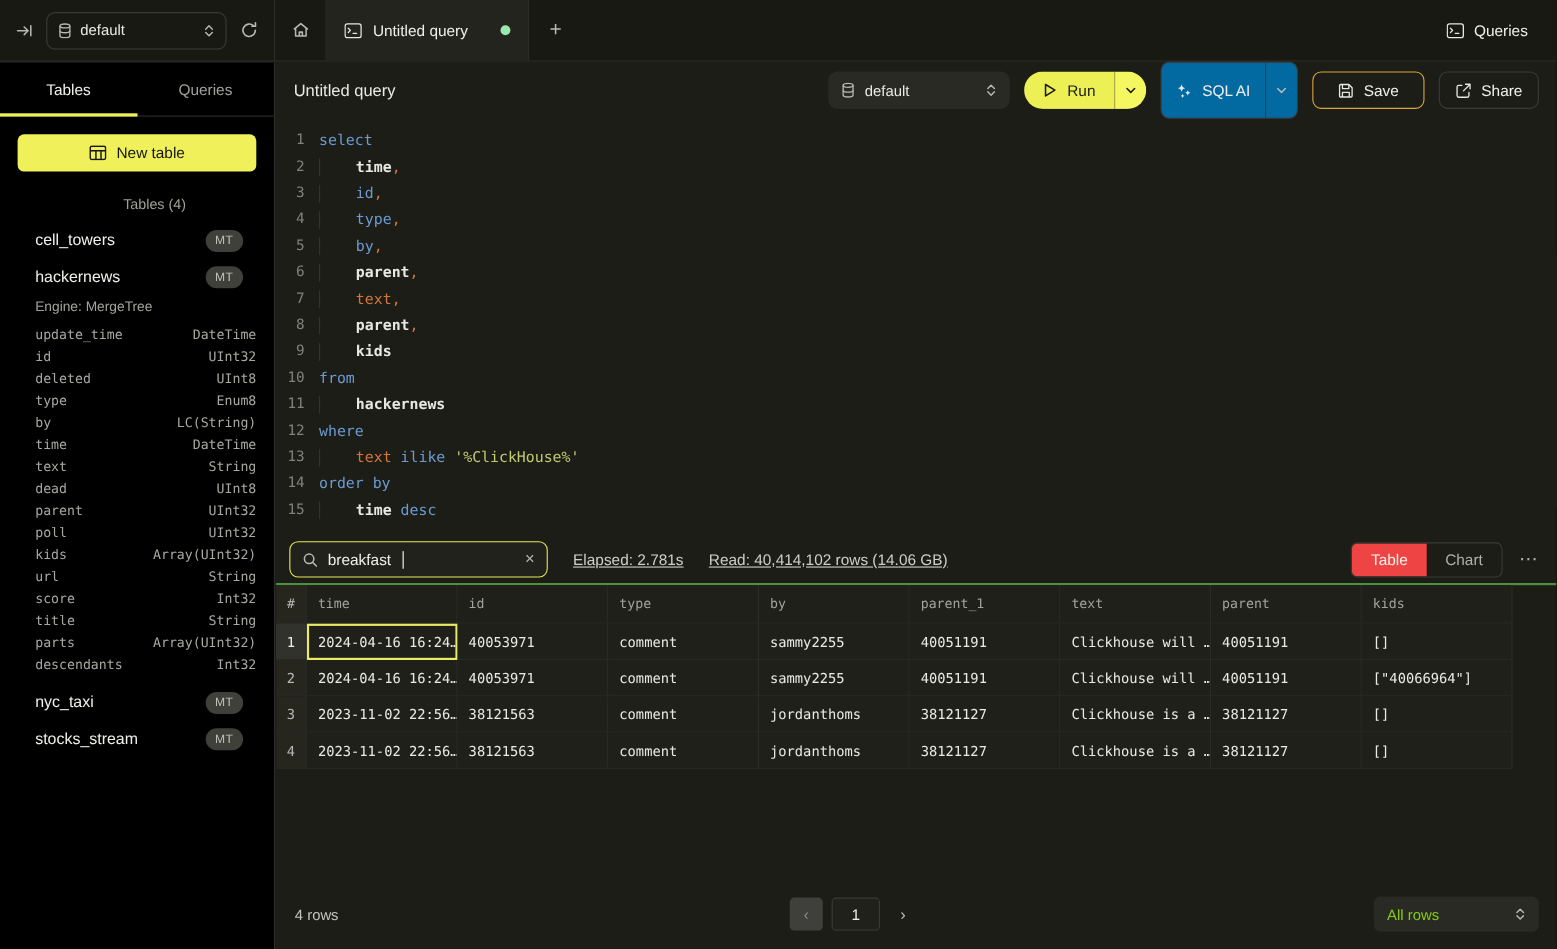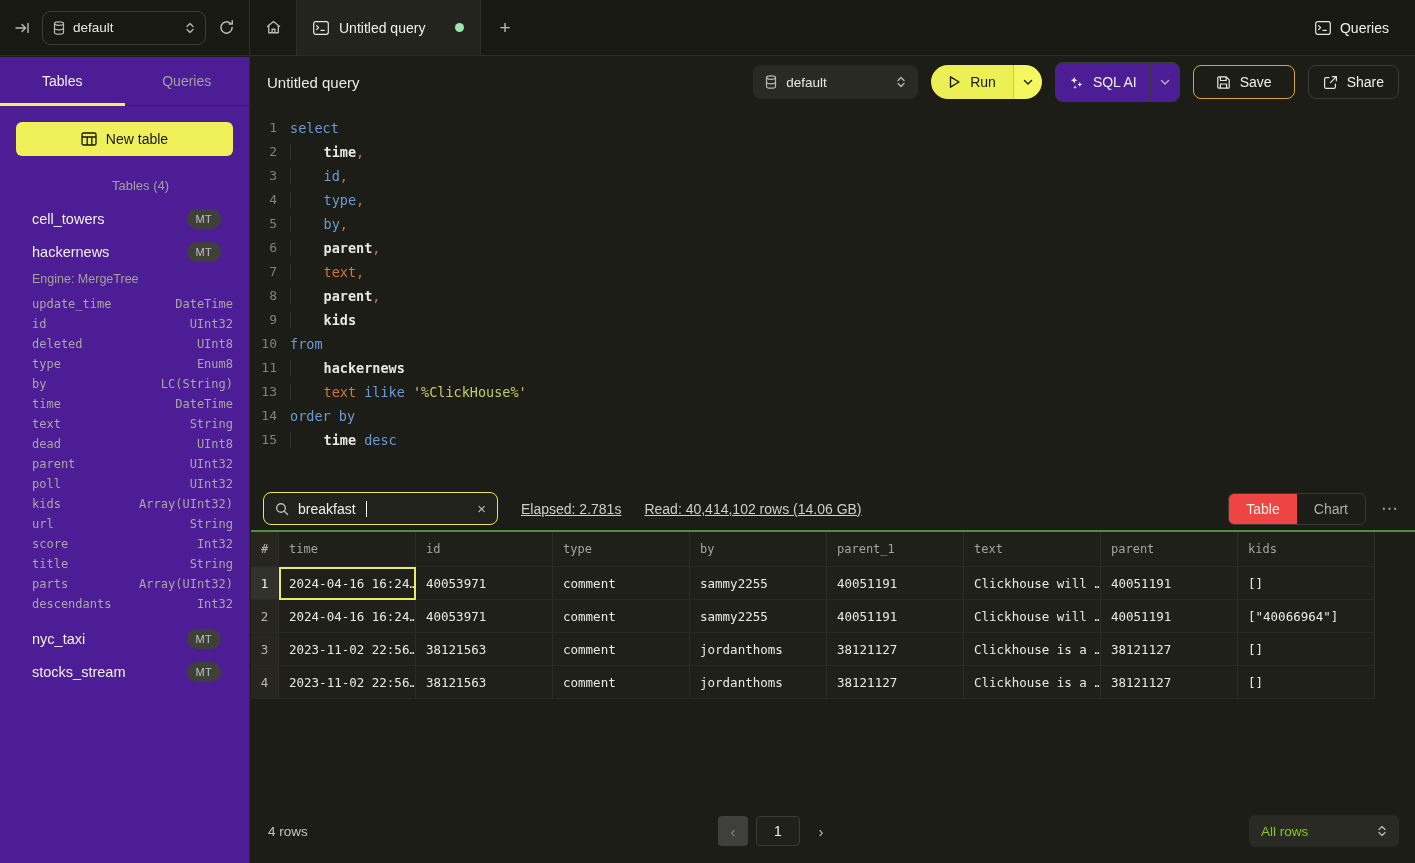--- a/index.html
+++ b/index.html
@@ -29,21 +29,21 @@
     gap:10px; padding:0 16px; border-right:1px solid #2d2d28; }
   .tab-active .tab-label { color:#f0f0ea; font-size:14px; }
   .green-dot { width:9px; height:9px; border-radius:50%; background:#9ae8ad; margin-left:auto; }
   .new-tab { width:48px; display:flex; align-items:center; justify-content:center;
     color:#b9b9b3; font-size:19px; }
   .topbar-right { margin-left:auto; display:flex; align-items:center; padding-right:26px; }
   .queries-btn { display:flex; align-items:center; gap:9px; color:#f0f0ea; font-size:14px; cursor:pointer; }
 
   
   .sidebar { position:absolute; left:0; top:57px; width:250px; height:806px;
-    background:#4c1d95; border-right:1px solid #2d2d28; }
+    background:#000000; border-right:1px solid #2d2d28; }
   .sidebar-tabs { height:49px; display:flex; border-bottom:1px solid #2d2d28; }
   .s-tab { flex:1; display:flex; align-items:center; justify-content:center;
     font-size:14px; color:#a2a29c; position:relative; cursor:pointer; }
   .s-tab.active { color:#f0f0ea; }
   .s-tab.active::after { content:""; position:absolute; left:0; right:0; bottom:-1px;
     height:3px; background:#eff05a; }
   .new-table-btn { margin:16px 16px 0; height:34px; background:#eff05a; border-radius:6px;
     display:flex; align-items:center; justify-content:center; gap:9px; color:#161613;
     font-size:14px; font-weight:500; cursor:pointer; }
   .search-box { margin:14px 16px 0; height:34px; border:1px solid #3a3a35; border-radius:8px;
@@ -66,22 +66,22 @@
   .qt-right { margin-left:auto; display:flex; align-items:center; gap:13px; }
   .db-select-filled { display:flex; align-items:center; gap:9px; height:34px; width:165px;
     background:#2a2a25; border-radius:8px; padding:0 12px; cursor:pointer; }
   .db-select-filled .lbl { font-size:13.5px; color:#eaeae4; }
   .db-select-filled .upd { margin-left:auto; }
   .run-split { display:flex; height:34px; border-radius:17px; overflow:hidden; cursor:pointer; }
   .run-main { background:#edf054; color:#1a1a14; display:flex; align-items:center; gap:10px;
     padding:0 17px; font-size:14px; font-weight:500; }
   .run-caret { width:29px; background:#f4f75f; display:flex; align-items:center;
     justify-content:center; border-left:1px solid rgba(0,0,0,.18); color:#1a1a14; }
-  .dark-split { display:flex; height:40px; border:1px solid #3b3b36; border-radius:8px;
-    overflow:hidden; cursor:pointer; background:#4c1d95; }
+  .dark-split { display:flex; height:52px; border:1px solid #3b3b36; border-radius:8px;
+    overflow:hidden; cursor:pointer; background:#0369a1; }
   .dark-split .main { display:flex; align-items:center; gap:9px; padding:0 13px;
     color:#f0f0ea; font-size:14px; }
   .dark-split .caret { width:29px; display:flex; align-items:center; justify-content:center;
     border-left:1px solid #3b3b36; color:#b9b9b3; }
   .save-btn { height:34px; display:flex; align-items:center; gap:9px; padding:0 22px;
     border:1.5px solid #d9a43c; border-radius:8px; color:#f0f0ea; font-size:14px; cursor:pointer; }
   .share-btn { height:34px; display:flex; align-items:center; gap:9px; padding:0 14px;
     border:1px solid #3b3b36; border-radius:8px; color:#f0f0ea; font-size:14px; cursor:pointer; }
 
   
@@ -457,20 +457,24 @@
       </div>
       <div class="code-line">
         <span class="ln">10</span>
         <span class="lc"><span class="tk-k">from</span></span>
       </div>
       <div class="code-line">
         <span class="ln">11</span>
         <span class="lc"><span class="tk-n">    </span><span class="tk-i">hackernews</span></span>
       </div>
       <div class="code-line">
+        <span class="ln">12</span>
+        <span class="lc"><span class="tk-k">where</span></span>
+      </div>
+      <div class="code-line">
         <span class="ln">13</span>
         <span class="lc"><span class="tk-n">    </span><span class="tk-o">text</span><span> </span><span class="tk-k">ilike</span><span> </span><span class="tk-s">'%ClickHouse%'</span></span>
       </div>
       <div class="code-line">
         <span class="ln">14</span>
         <span class="lc"><span class="tk-k">order by</span></span>
       </div>
       <div class="code-line">
         <span class="ln">15</span>
         <span class="lc"><span class="tk-n">    </span><span class="tk-i">time</span><span> </span><span class="tk-k">desc</span></span>

